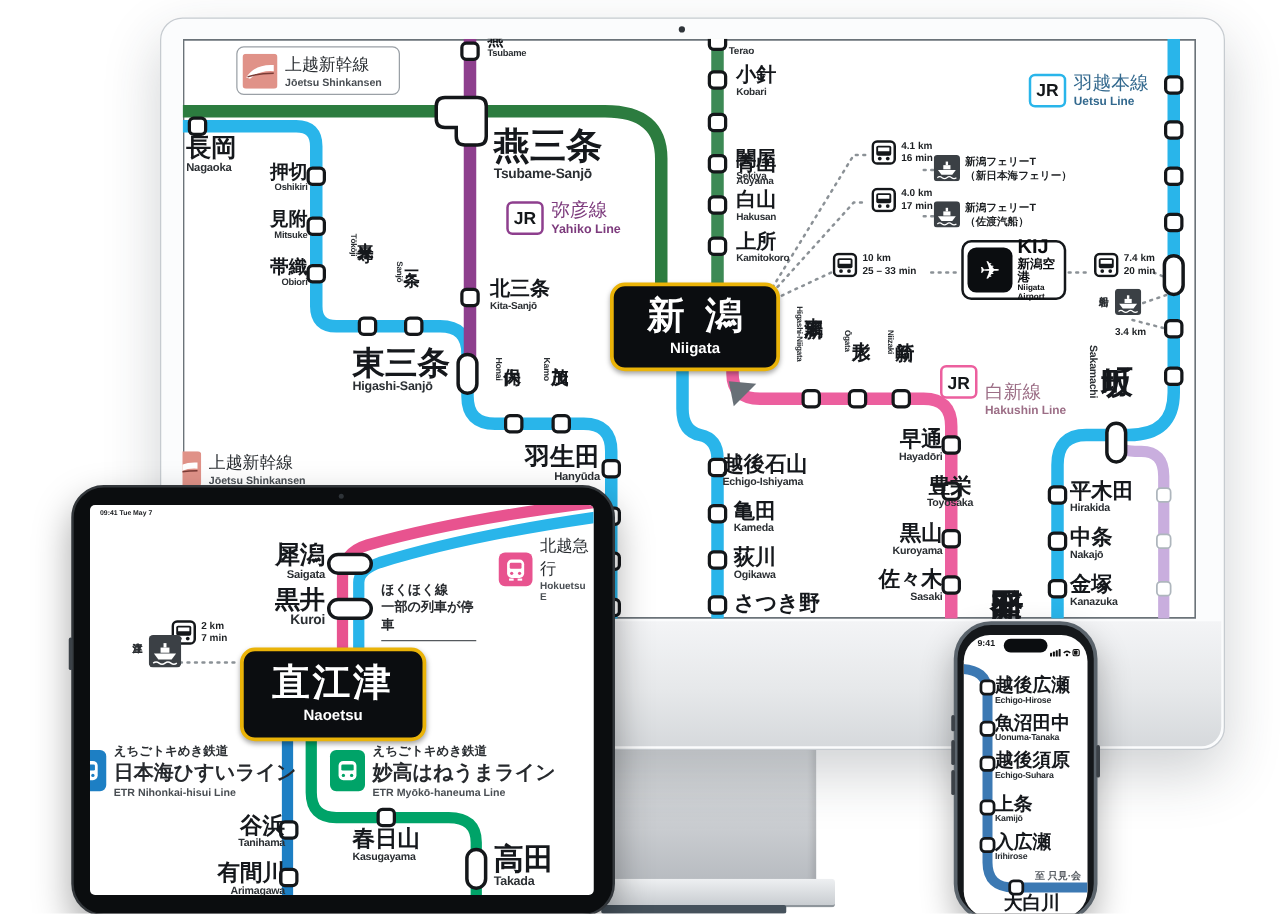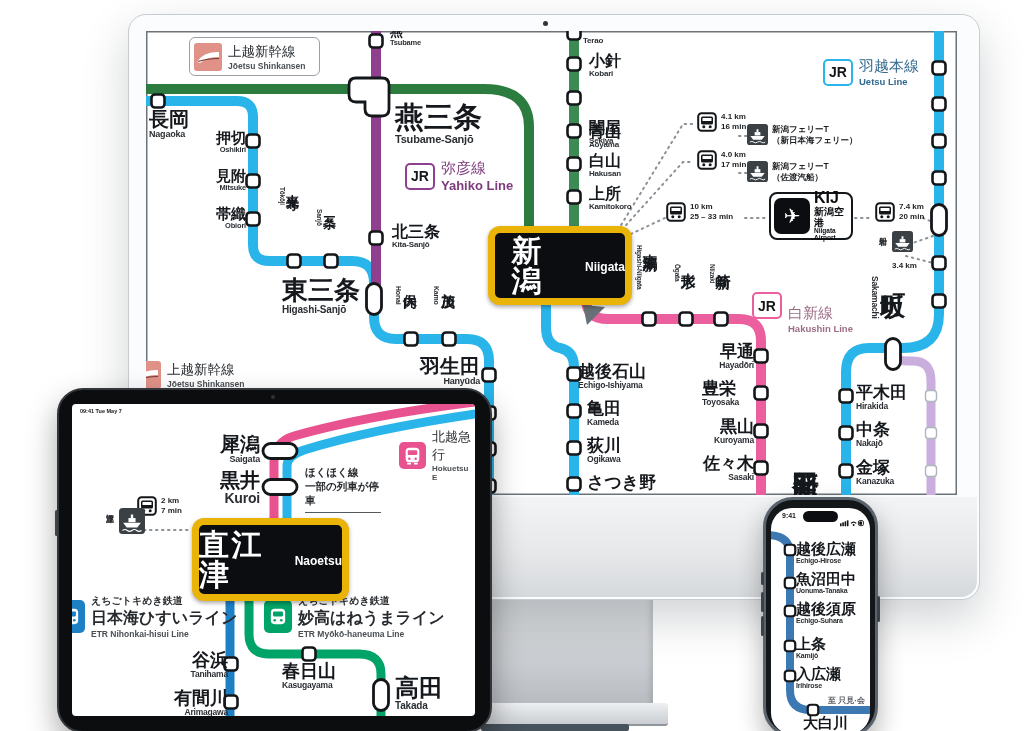--- a/index.html
+++ b/index.html
@@ -37,22 +37,22 @@
   .st.v .r{writing-mode:vertical-rl;margin:3px 1px 0 0;}
   .layer{position:absolute;inset:0;}
   svg.mapsvg{position:absolute;inset:0;}
   
   .jrbox{display:flex;align-items:center;justify-content:center;background:#fff;border-radius:5px;
          font-weight:900;color:#14171a;box-sizing:border-box;}
   .linebadge{position:absolute;display:flex;align-items:center;gap:6px;z-index:3;}
   .linebadge .col{display:flex;flex-direction:column;}
   .linebadge .t1{font-weight:400;}
   .linebadge .t2{font-weight:700;color:#4a4f54;}
-  .bigbadge{position:absolute;background:#0b0d10;border:7px solid #eab308;border-radius:12px;color:#fff;
-            display:flex;align-items:center;justify-content:center;z-index:6;
+  .bigbadge{position:absolute;background:#0b0d10;border:3px solid #eab308;border-radius:12px;color:#fff;
+            display:flex;flex-direction:column;align-items:center;justify-content:center;z-index:6;
             box-shadow:0 2px 4px rgba(0,0,0,.35);}
   .bigbadge .bk{font-weight:800;line-height:1;}
   .bigbadge .br{font-weight:700;margin-top:3px;}
   .iconsq{border-radius:5px;display:flex;align-items:center;justify-content:center;flex:none;}
   .note{position:absolute;display:flex;align-items:flex-start;gap:4px;z-index:3;}
   .note .a,.note .b{font-size:8px;font-weight:700;color:#1c1f22;line-height:1.25;}
   .note.ferrytx .a,.note.ferrytx .b{font-size:8.5px;font-weight:600;}
   .note .vl{writing-mode:vertical-rl;text-orientation:upright;font-size:8px;font-weight:600;color:#2a2e32;margin-right:1px;}
   .busicon{width:20px;height:20px;flex:none;}
   .ferryicon{flex:none;}
@@ -176,21 +176,21 @@
           <span class="col">
             <span class="t1" style="font-size:15px;color:#33698e;">羽越本線</span>
             <span class="t2" style="font-size:9.5px;color:#33698e;">Uetsu Line</span>
           </span>
         </div>
 
         <div class="linebadge" style="left:259px;top:128px;">
           <span class="jrbox" style="width:30px;height:27px;border:2.5px solid #8e3f8e;font-size:14px;">JR</span>
           <span class="col">
             <span class="t1" style="font-size:15px;color:#7d3b7d;">弥彦線</span>
-            <span class="t2" style="font-size:13px;color:#7d3b7d;">Yahiko Line</span>
+            <span class="t2" style="font-size:10px;color:#7d3b7d;">Yahiko Line</span>
           </span>
         </div>
 
         <div class="linebadge" style="left:606px;top:246px;">
           <span class="jrbox" style="width:30px;height:27px;border:2.5px solid #ec5f9e;font-size:14px;">JR</span>
           <span class="col">
             <span class="t1" style="font-size:15px;color:#9c6e86;margin-top:27px;">白新線</span>
             <span class="t2" style="font-size:9.5px;color:#9c6e86;">Hakushin Line</span>
           </span>
         </div>
@@ -309,21 +309,21 @@
             <div class="k" style="font-size: 15px;">大形</div>
           </div>
           <div class="st v" style="left: 562px; top: 230px;">
             <div class="r" style="font-size: 6.5px;">Niizaki</div>
             <div class="k" style="font-size: 15px;">新崎</div>
           </div>
           <div class="st" style="left: 556px; top: 312px; width: 52px; text-align: right;">
             <div class="k" style="font-size: 17px;">早通</div>
             <div class="r" style="font-size: 8.5px;">Hayadōri</div>
           </div>
-          <div class="st" style="left: 556px; top: 349px; width: 52px; text-align: left;">
+          <div class="st" style="left: 588px; top: 349px; width: 52px; text-align: center;">
             <div class="k" style="font-size: 17px;">豊栄</div>
             <div class="r" style="font-size: 8.5px;">Toyosaka</div>
           </div>
           <div class="st" style="left: 556px; top: 387px; width: 52px; text-align: right;">
             <div class="k" style="font-size: 17px;">黒山</div>
             <div class="r" style="font-size: 8.5px;">Kuroyama</div>
           </div>
           <div class="st" style="left: 546px; top: 424px; width: 62px; text-align: right;">
             <div class="k" style="font-size: 17px;">佐々木</div>
             <div class="r" style="font-size: 8.5px;">Sasaki</div>
@@ -519,21 +519,21 @@
             <span class="t2" style="font-size:8.5px;">ETR Myōkō-haneuma Line</span>
           </span>
         </div>
 
       <div class="st b" style="left: 140px; top: 30px; width: 48px; text-align: right;">
             <div class="k" style="font-size: 20px;">犀潟</div>
             <div class="r" style="font-size: 9px;">Saigata</div>
           </div>
           <div class="st b" style="left: 140px; top: 66px; width: 48px; text-align: right;">
             <div class="k" style="font-size: 20px;">黒井</div>
-            <div class="r" style="font-size: 14px;">Kuroi</div>
+            <div class="r" style="font-size: 11px;">Kuroi</div>
           </div>
           <div class="st" style="left: 108px; top: 247px; width: 48px; text-align: right;">
             <div class="k" style="font-size: 18px;">谷浜</div>
             <div class="r" style="font-size: 8.5px;">Tanihama</div>
           </div>
           <div class="st" style="left: 90px; top: 285px; width: 66px; text-align: right;">
             <div class="k" style="font-size: 18px;">有間川</div>
             <div class="r" style="font-size: 8.5px;">Arimagawa</div>
           </div>
           <div class="st" style="left: 210px; top: 258px;">

